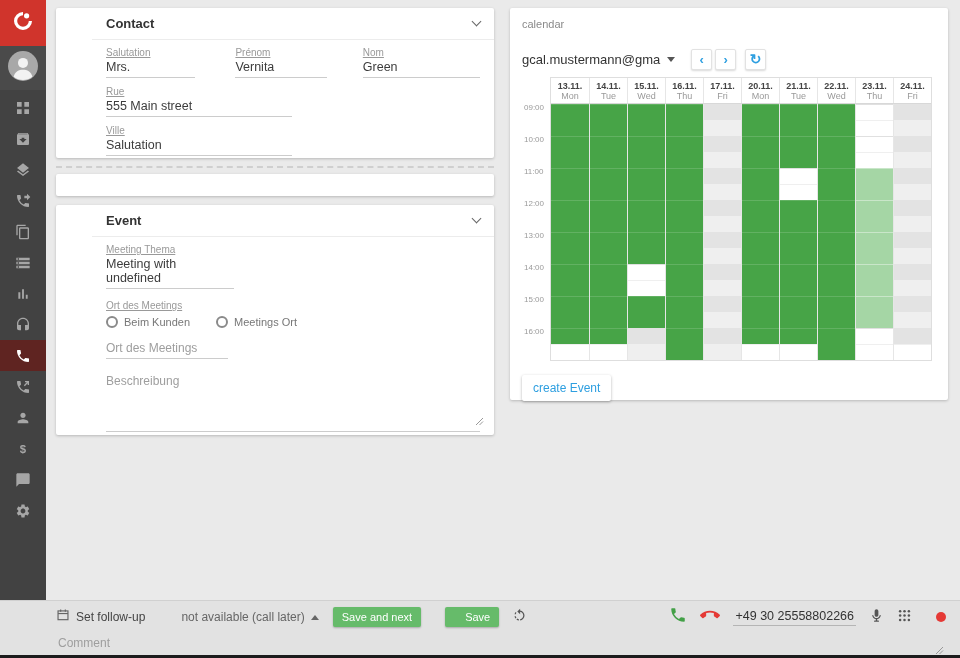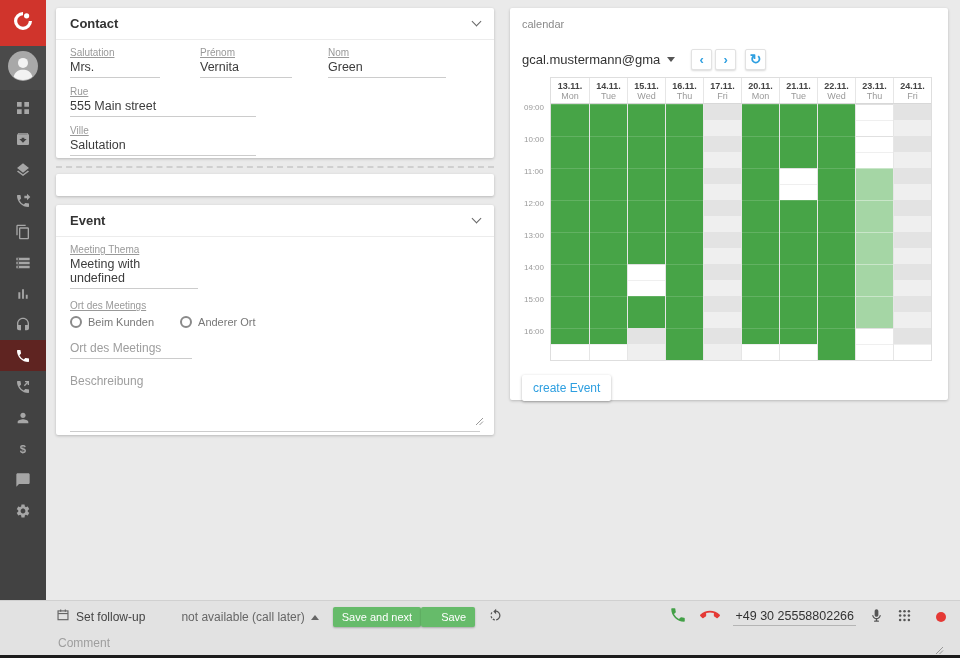--- a/index.html
+++ b/index.html
@@ -12,21 +12,21 @@
   .logo svg{width:24px;height:24px;}
   .avatar{height:44px;background:#4a4a4a;display:flex;align-items:center;justify-content:center;cursor:pointer;}
   .avatar svg{width:30px;height:30px;}
   .nav{margin-top:2px;}
   .nav-item{height:31px;display:flex;align-items:center;justify-content:center;color:#a6a6a6;cursor:pointer;}
   .nav-item.active{background:var(--active,#5f2421);color:#fff;}
   .nav-icon{display:flex;}
   .nav-icon svg{width:16px;height:16px;fill:currentColor;}
 
   
-  .card{position:absolute;background:#fff;border-radius:2px;box-shadow:0 1px 3px rgba(0,0,0,.22);}
+  .card{position:absolute;background:#fff;border-radius:2px;box-shadow:0 1px 3px rgba(0,0,0,.22);padding-left:36px;}
   .card-head{display:flex;align-items:center;justify-content:space-between;height:32px;
     padding:0 14px;border-bottom:1px solid #ececec;}
   .card-title{font-size:13px;font-weight:bold;color:#333;}
   .chev{width:7px;height:7px;border-right:1.4px solid #666;border-bottom:1.4px solid #666;
     transform:rotate(45deg);margin-top:-4px;cursor:pointer;}
   .card-body{padding:7px 14px;}
 
   .f-label{font-size:10px;color:#999;margin-bottom:2px;text-decoration:underline;}
   .f-value{font-size:12.5px;color:#3c3c3c;border-bottom:1px solid #ccc;padding-bottom:3px;min-height:17px;cursor:text;}
   .row{display:flex;margin-bottom:8px;}
@@ -89,21 +89,21 @@
   .footer{position:absolute;left:0;top:600px;width:960px;height:55px;background:#e2e2e2;border-top:1px solid #d0d0d0;}
   .footer-row{display:flex;align-items:center;height:30px;padding:2px 14px 0 56px;}
   .fu{display:flex;align-items:center;cursor:pointer;color:#555;}
   .fu svg{width:14px;height:14px;}
   .fu-label{font-size:12px;color:#444;margin-left:6px;}
   .avail{margin-left:36px;display:flex;align-items:center;font-size:12px;color:#666;cursor:pointer;}
   .caret-up{width:0;height:0;border-left:4px solid transparent;border-right:4px solid transparent;
     border-bottom:5px solid #666;margin-left:6px;}
   .btn-green{margin-left:14px;background:var(--btn,#66bb6a);color:#fff;font-size:11px;padding:4px 9px;
     border-radius:2px;box-shadow:0 1px 2px rgba(0,0,0,.25);cursor:pointer;}
-  .btn-save{margin-left:0;padding-left:20px;}
+  .btn-save{margin-left:24px;padding-left:20px;}
   .reset{margin-left:13px;color:#555;cursor:pointer;display:flex;}
   .reset svg{width:15px;height:15px;fill:currentColor;}
   .f-right{margin-left:auto;display:flex;align-items:center;}
   .f-right>*{margin-left:13px;}
   .ic-answer svg{width:18px;height:18px;fill:#43a047;}
   .ic-hangup svg{width:20px;height:20px;fill:var(--red,#e53935);}
   .number{font-size:12.5px;color:#333;border-bottom:1px solid #b5b5b5;padding:0 2px 2px 2px;min-width:108px;cursor:text;}
   .ic-gray svg{width:15px;height:15px;fill:#555;}
   .rec-dot{width:10px;height:10px;border-radius:50%;background:var(--red,#e53935);margin-left:24px;}
   .comment-row{margin:5px 16px 0 58px;font-size:12px;position:relative;height:16px;cursor:text;}
@@ -283,21 +283,21 @@
     <div class="f-value" style="width:128px">Meeting with undefined</div>
 
     <div class="f-label" style="margin-top:11px">Ort des Meetings</div>
     <div class="radio-row">
       <span class="radio-opt">
         <span class="radio-circle"></span>
         <span class="radio-label">Beim Kunden</span>
       </span>
       <span class="radio-opt">
         <span class="radio-circle"></span>
-        <span class="radio-label">Anderer Ort</span>
+        <span class="radio-label">Meetings Ort</span>
       </span>
     </div>
 
     <div class="underline-input ph">Ort des Meetings</div>
 
     <div class="desc-area">
       <span class="ph">Beschreibung</span>
       <span class="resize-corner">
         <svg width="9" height="9" viewBox="0 0 9 9">
             <path d="M8 1L1 8M8 4.5L4.5 8" stroke="#999" stroke-width="1" fill="none"></path>

